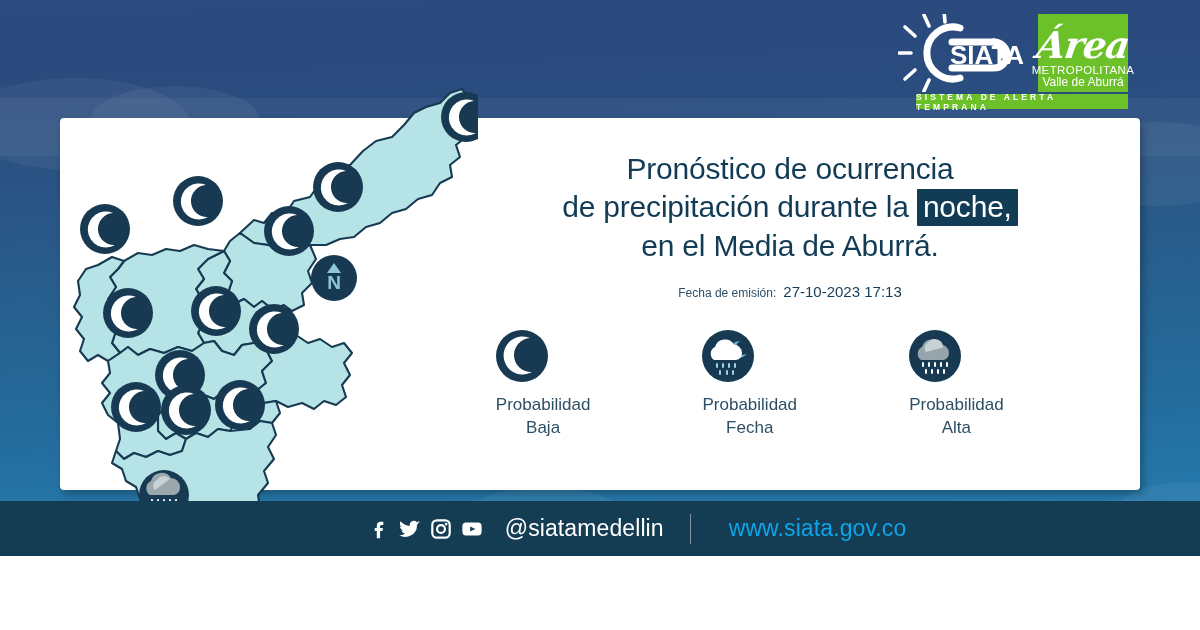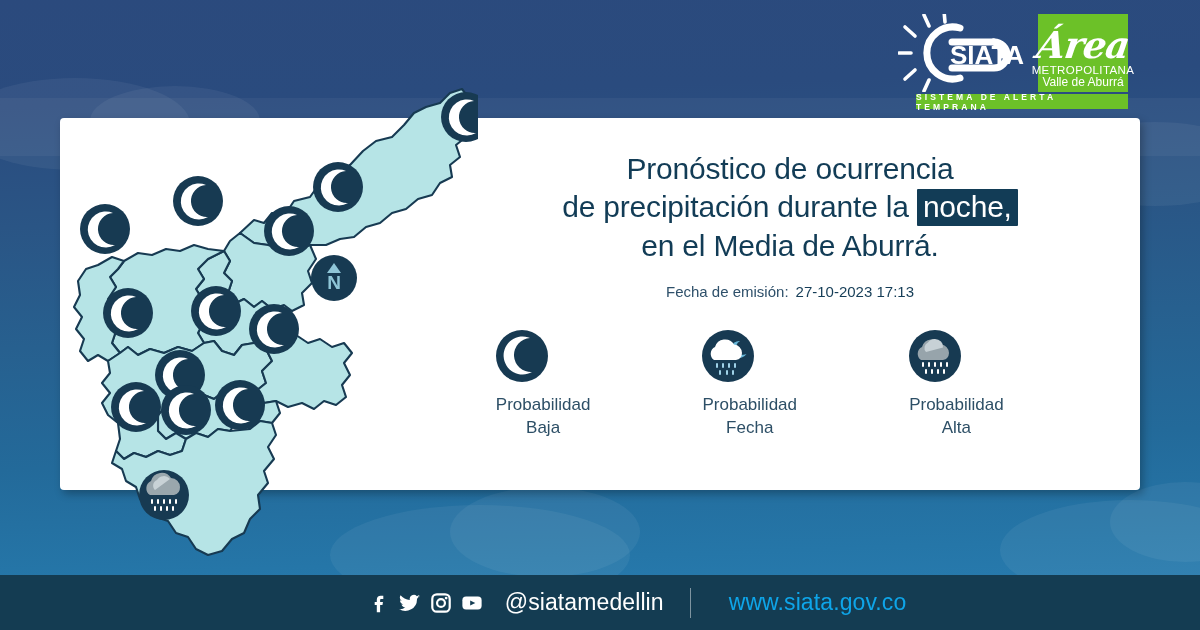--- a/index.html
+++ b/index.html
@@ -3,21 +3,21 @@
 <meta charset="utf-8">
 <style>
   html, body {
     margin: 0; padding: 0;
     width: 1200px; height: 630px;
     overflow: hidden;
     font-family: "Liberation Sans", sans-serif;
   }
   #stage {
     position: relative;
-    width: 1200px; height: 630px;
+    width: 1200px; height: 556px;
     background: linear-gradient(178deg,
         #2b4a7d 0%,
         #2a4b7e 16%,
         #2a5585 34%,
         #27608f 52%,
         #236a9a 70%,
         #2576a8 86%,
         #2a7fb4 100%);
     overflow: hidden;
   }
@@ -133,21 +133,21 @@
   }
   #date-line {
     margin-top: 18px;
     color: #2d4f66;
     font-size: 17px;
     display: flex;
     justify-content: center;
     align-items: baseline;
     gap: 7px;
   }
-  #date-label { font-size: 15px; color: #2e506a; }
+  #date-label { font-size: 12px; color: #2e506a; }
   #date-value { font-size: 15px; color: #153d57; font-weight: normal; }
 
   
   #legend {
     position: absolute;
     left: 480px; top: 330px;
     width: 620px;
     display: flex;
     justify-content: space-around;
     align-items: flex-start;

